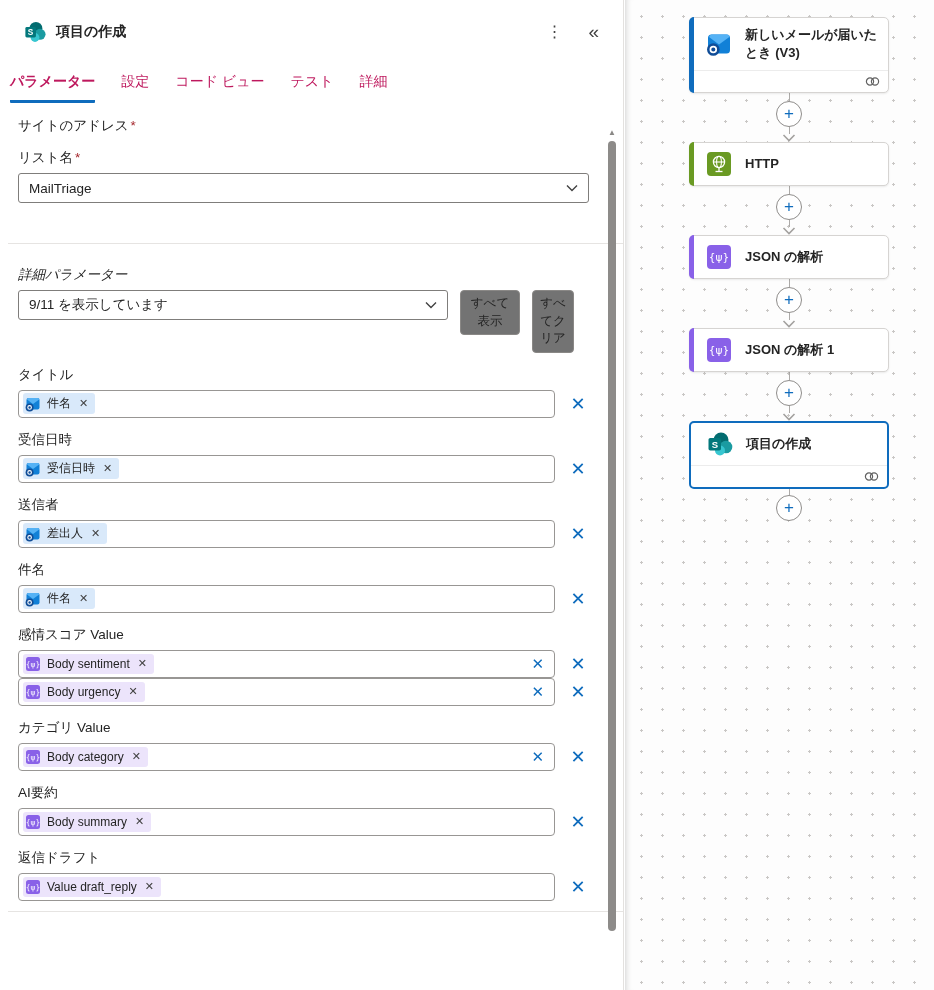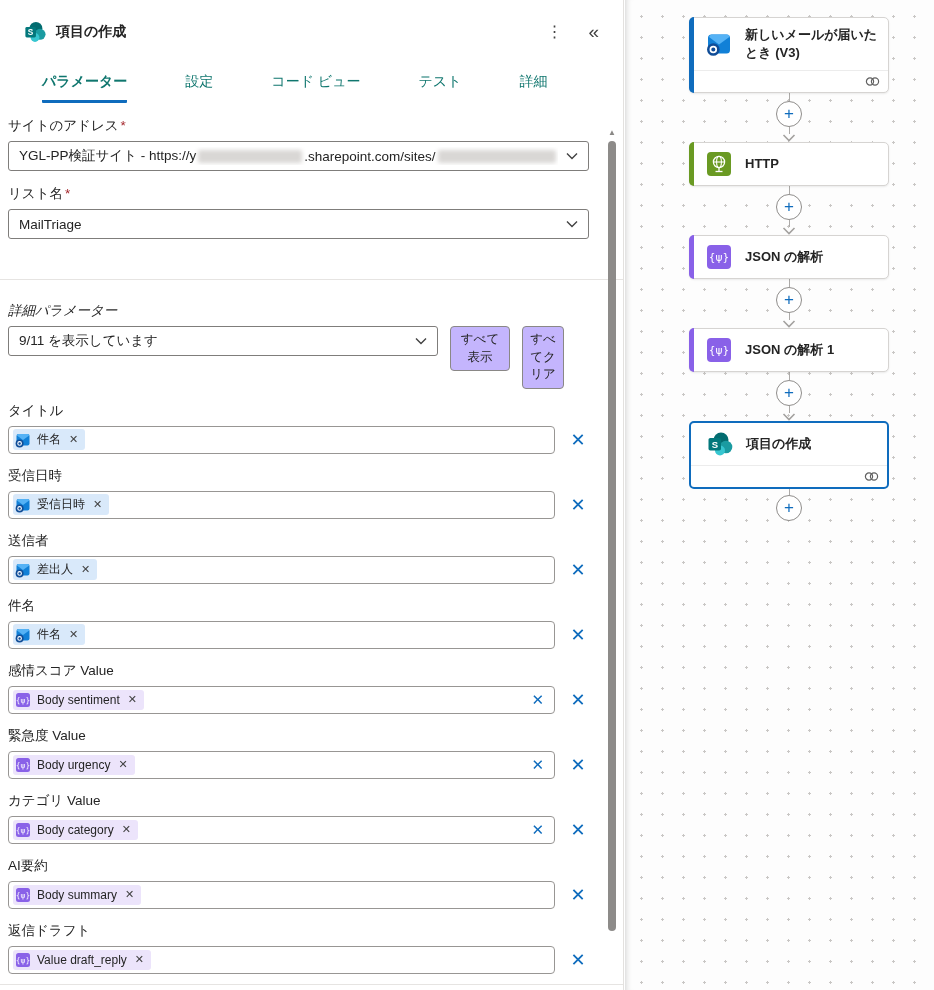--- a/index.html
+++ b/index.html
@@ -9,42 +9,42 @@
   
   .panel { position:absolute; left:0; top:0; width:624px; height:990px; background:#fff;
     border-right:1px solid #e3e1df; }
   .panel-header { display:flex; align-items:center; padding:20px 18px 0 24px; }
   .panel-title { margin-left:10px; font-size:14px; font-weight:700; }
   .hspacer { flex:1; }
   .icon-btn { border:none; background:none; color:#424242; cursor:pointer; font-size:16px; line-height:1; padding:2px 6px; }
   .collapse-btn { font-size:19px; margin-left:14px; }
 
   .tabs { display:flex; gap:26px; padding:0 0 0 10px; margin-top:30px; }
-  .tab { font-size:14px; color:#0f766e; padding-bottom:9px; border-bottom:3px solid transparent; cursor:pointer;margin-left:32px; }
+  .tab { font-size:14px; color:#be185d; padding-bottom:9px; border-bottom:3px solid transparent; cursor:pointer; }
   .tab.active { font-weight:700; border-bottom-color:#0f6cbd; border-radius:1px; }
 
-  .content { padding:0 34px 0 8px; }
+  .content { padding:0 34px 0 18px; }
   .field-label { font-size:13.5px; margin:14px 0 6px; }
   .req { color:#a4262c; margin-left:2px; }
 
   .combo { height:30px; border:1px solid #7f7d7b; border-radius:3px; display:flex; align-items:center;
     padding:0 10px; font-size:13.5px; background:#fff; }
   .combo .val { flex:1; white-space:nowrap; overflow:hidden; display:flex; align-items:center; }
   .redacted { display:inline-block; height:13px; background:#d9d7d5; border-radius:2px; filter:blur(2px); margin:0 2px; }
   .r1{width:104px;} .r2{width:118px;}
 
   .chev { flex:none; margin-left:8px; }
 
   .divider { border-top:1px solid #e6e4e2; margin:40px -10px 0 -10px; }
   .divider-right { margin-right:-34px; }
 
   .adv-label { margin-top:22px;font-style:italic; }
   .adv-row { display:flex; gap:12px; margin-top:6px; align-items:flex-start; }
   .adv-combo { flex:none; width:430px;justify-content:space-between; }
-  .adv-btn { width:60px; min-height:42px; border:1px solid #8a8886; border-radius:4px; background:#c4b5fd;
+  .adv-btn { width:60px; min-height:42px; border:1px solid #8a8886; border-radius:4px; background:#737373;
     font-size:12.5px; color:#242424; text-align:center; line-height:1.4; padding:4px 4px; cursor:pointer;
     font-family:inherit; }
   .adv-btn.wide { width:42px; }
 
   .params { }
   .param-label { font-size:13.5px; margin:13px 0 6px; }
   .token-row { display:flex; align-items:center; }
   .token-box { flex:1; height:28px; border:1px solid #99979 5; border:1px solid #989694; border-radius:4px;
     display:flex; align-items:center; padding:0 10px 0 4px; background:#fff; }
   .inner-clear { margin-left:auto; color:#0f6cbd; font-size:15px; cursor:pointer; line-height:1; }
@@ -113,31 +113,20 @@
     <div class="tab">コード ビュー</div>
     <div class="tab">テスト</div>
     <div class="tab">詳細</div>
   </div>
 
   <div class="content">
 
     <div class="field-label">
       <span>サイトのアドレス</span><span class="req">*</span>
     </div>
-    <div class="combo">
-      <span class="val">
-        <span>YGL-PP検証サイト - https://y</span>
-        <span class="redacted r1"></span>
-        <span>.sharepoint.com/sites/</span>
-        <span class="redacted r2"></span>
-      </span>
-      <svg class="chev" width="12" height="8" viewBox="0 0 12 8">
-        <polyline points="1,1.5 6,6.5 11,1.5" fill="none" stroke="#424242" stroke-width="1.4"></polyline>
-      </svg>
-    </div>
 
     <div class="field-label">
       <span>リスト名</span><span class="req">*</span>
     </div>
     <div class="combo">
       <span class="val">MailTriage</span>
       <svg class="chev" width="12" height="8" viewBox="0 0 12 8">
         <polyline points="1,1.5 6,6.5 11,1.5" fill="none" stroke="#424242" stroke-width="1.4"></polyline>
       </svg>
     </div>
@@ -235,21 +224,20 @@
               <text x="8" y="11" font-size="7.5" fill="#fff" text-anchor="middle" font-family="DejaVu Sans, sans-serif">{ψ}</text>
             </svg>
             <span>Body sentiment</span>
             <span class="chip-x">✕</span>
           </span>
           <span class="inner-clear">✕</span>
         </div>
         <span class="outer-clear">✕</span>
       </div>
 
-      <div class="param-label">緊急度 Value</div>
       <div class="token-row">
         <div class="token-box">
           <span class="chip chip-json">
             <svg class="chip-ic" viewBox="0 0 16 16">
               <rect x="1" y="1" width="14" height="14" rx="2.5" fill="#8961e8"></rect>
               <text x="8" y="11" font-size="7.5" fill="#fff" text-anchor="middle" font-family="DejaVu Sans, sans-serif">{ψ}</text>
             </svg>
             <span>Body urgency</span>
             <span class="chip-x">✕</span>
           </span>

